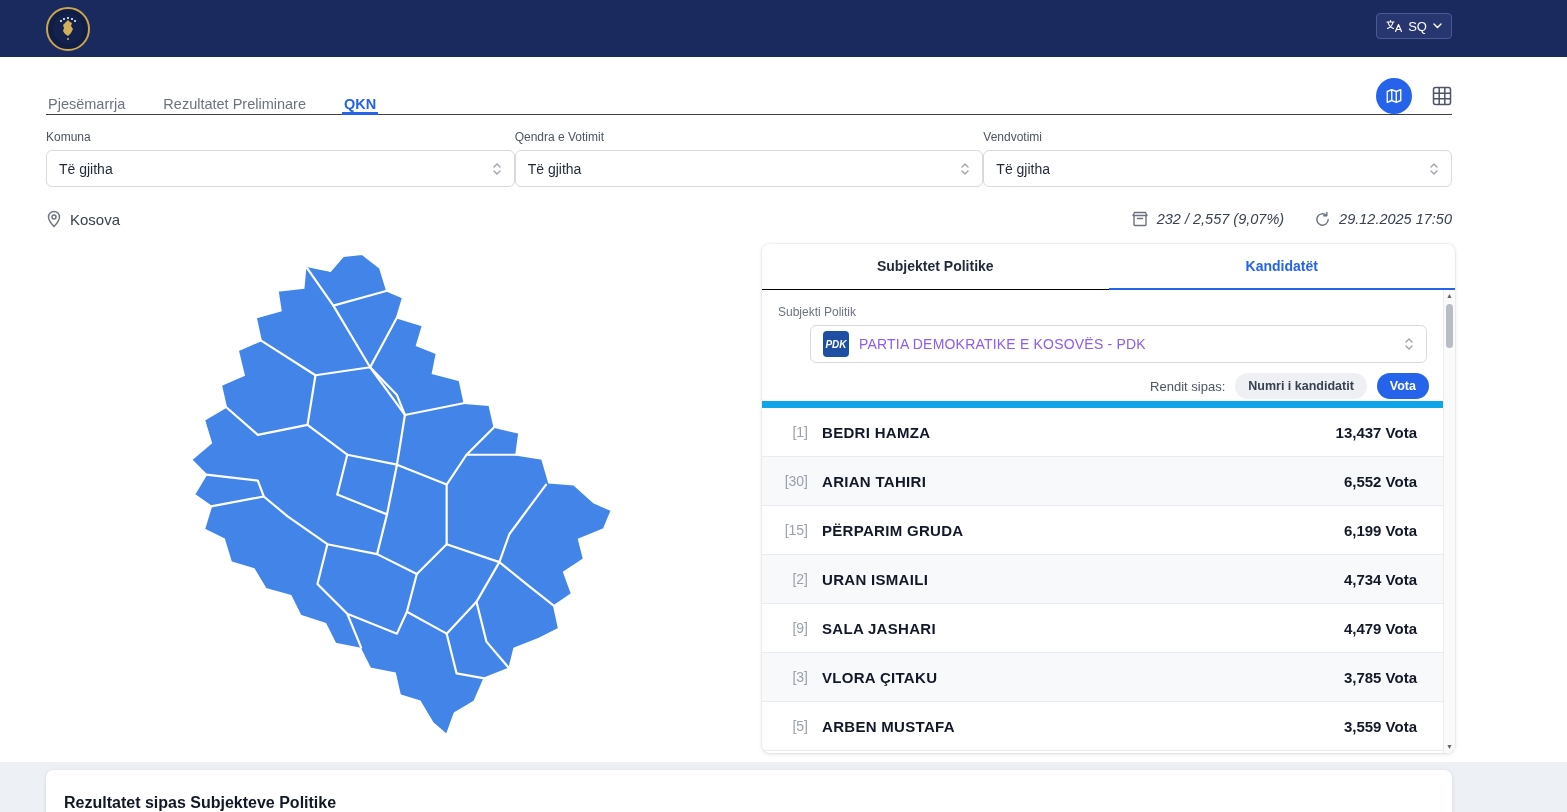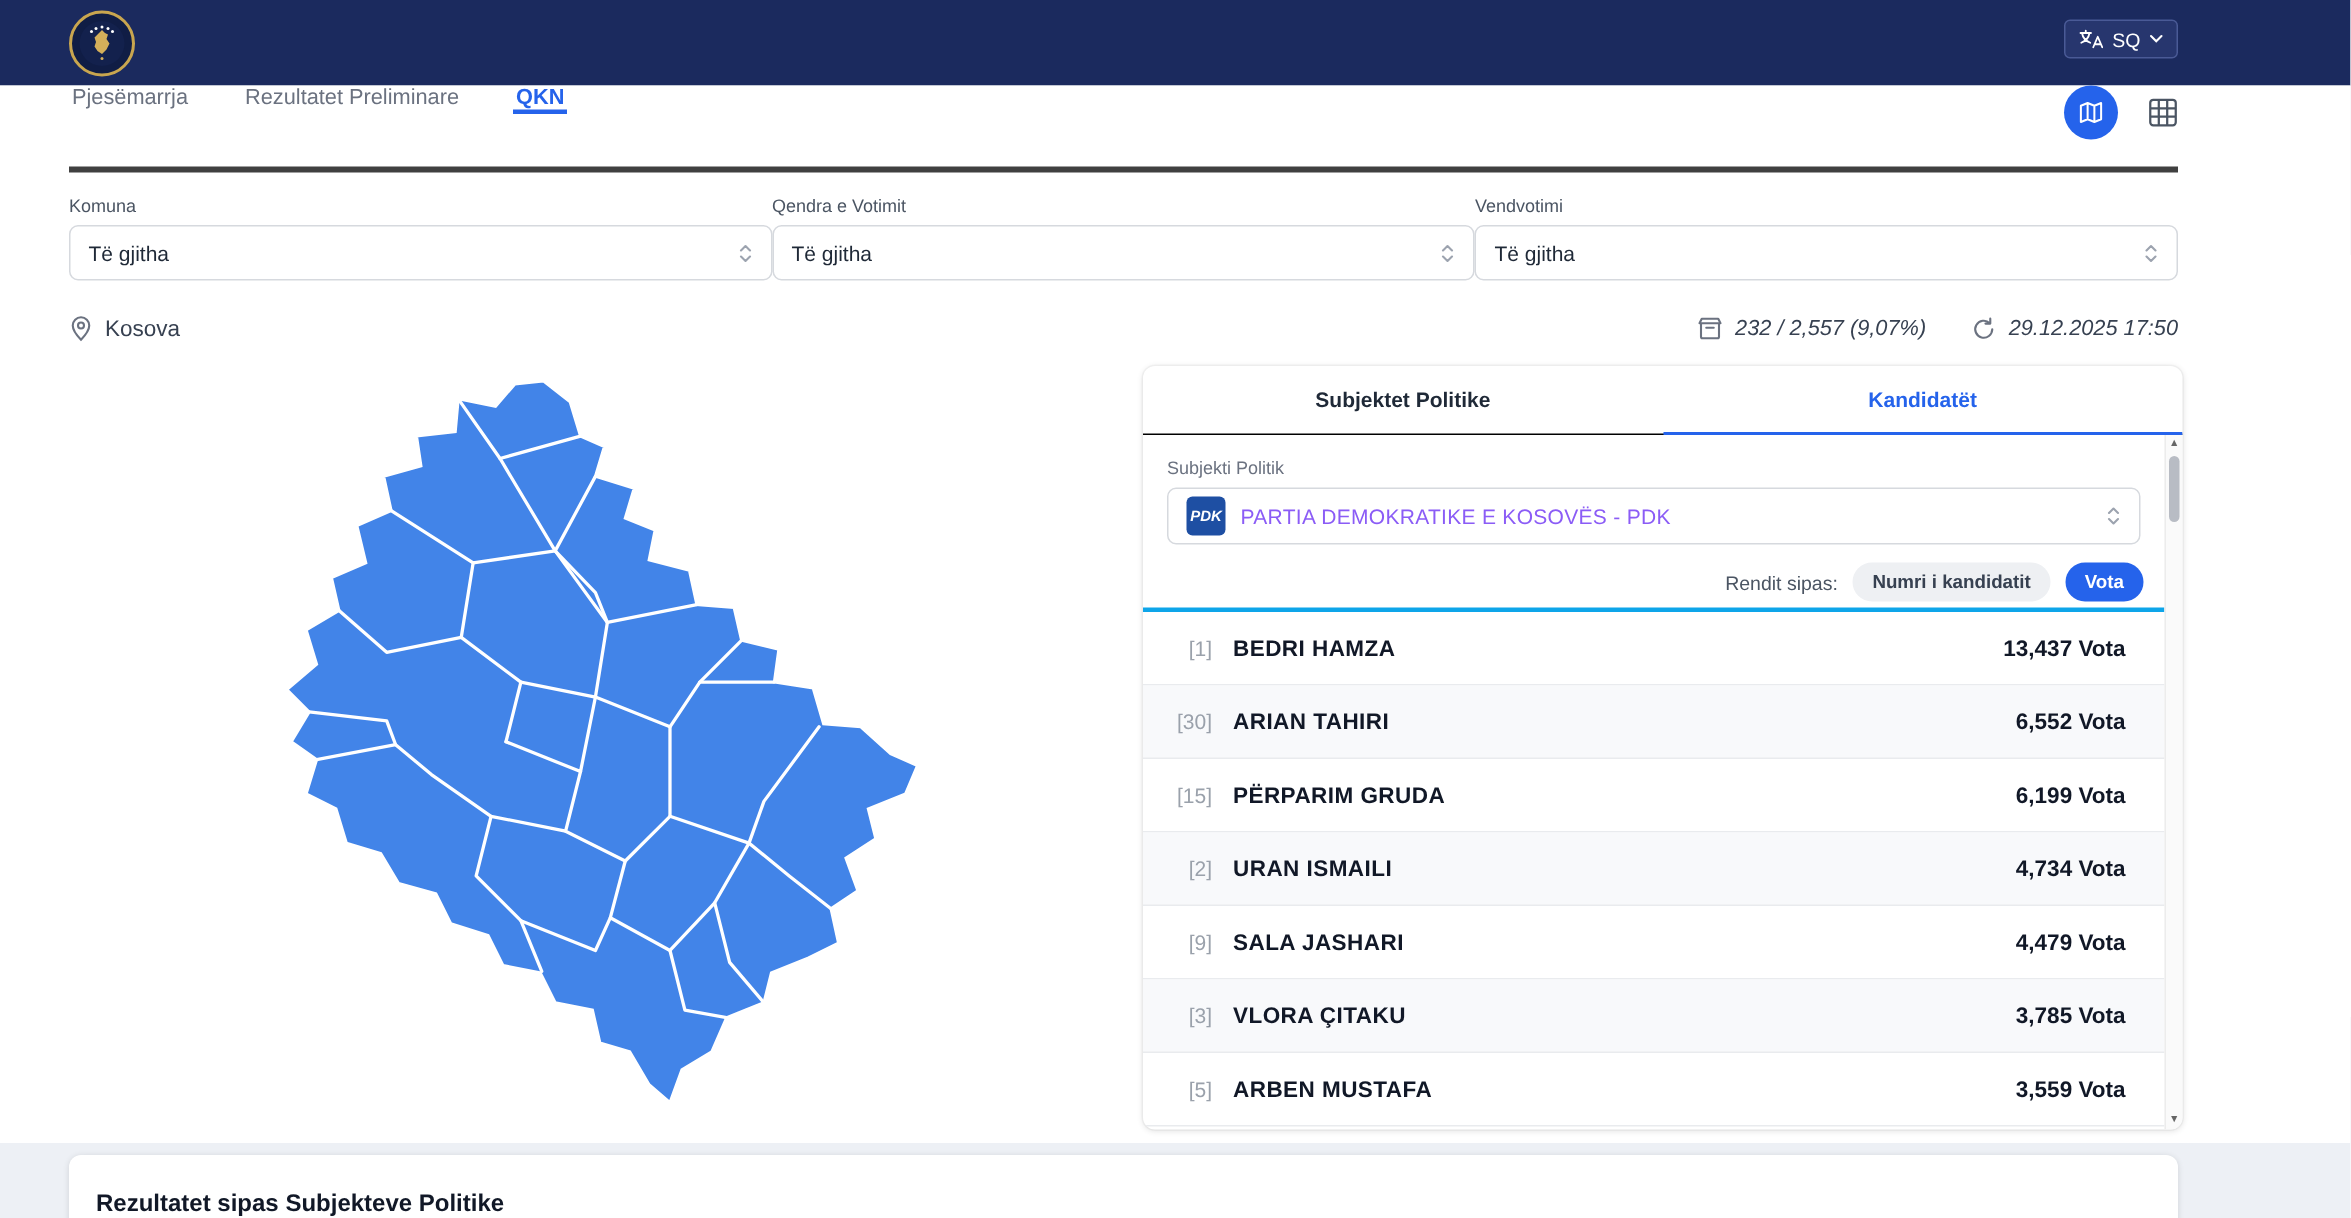--- a/index.html
+++ b/index.html
@@ -26,22 +26,22 @@
     position:absolute; right:115px; top:13px; height:26px;
     background:#27366e; border:1px solid #4a5a96; border-radius:4px;
     display:flex; align-items:center; gap:6px; padding:0 9px;
     color:#fff; font-size:13px; font-weight:normal; cursor:pointer;
   }
   
   .main { position:absolute; left:0; top:57px; width:1567px; height:705px; background:#ffffff; }
   .inner { margin-left:46px; width:1406px; }
   
   .nav-row {
-    height:58px; display:flex; align-items:flex-start; justify-content:space-between;
-    border-bottom:4px solid #404040;
+    height:58px; display:flex; align-items:flex-end; justify-content:space-between;
+    border-bottom:1px solid #404040;
   }
   .nav-tabs { display:flex; gap:34px; }
   .nav-tab {
     display:flex; align-items:center; font-size:14.5px; color:#6b7280;
     cursor:pointer; border-bottom:3px solid transparent; padding:0 2px; margin-bottom:-1px;
   }
   .nav-tab.active { color:#2563eb; border-bottom-color:#2563eb; font-weight:bold; }
   .nav-icons { display:flex; align-items:center; gap:20px; }
   .icon-circle {
     width:36px; height:36px; border-radius:50%; background:#2563eb;
@@ -75,31 +75,31 @@
     flex:1; display:flex; align-items:center; justify-content:center;
     font-size:14px; color:#1f2937; cursor:pointer; border-bottom:2px solid transparent;
     margin-bottom:-1px; font-weight:600;
   }
   .panel-tab.active { color:#2563eb; border-bottom-color:#2563eb; }
   .panel-body { position:relative; height:463px; padding-right:12px; }
   .subject-block { padding:15px 16px 0 16px; }
   .subject-label { font-size:12px; color:#6b7280; }
   .subject-select {
     margin-top:6px; height:38px; border:1px solid #d6d9de; border-radius:6px;
-    display:flex; align-items:center; gap:10px; padding:0 12px; cursor:pointer;
+    display:flex; align-items:center; gap:10px; padding:0 12px; cursor:pointer;margin-left:32px;
   }
   .pdk-logo {
     width:26px; height:26px; border-radius:4px; background:#1e4fa3; color:#fff;
     font-size:10px; font-weight:bold; font-style:italic;
     display:flex; align-items:center; justify-content:center; flex:0 0 auto;
   }
   .subject-name { flex:1; font-size:14px; font-weight:normal; color:#8b5cf6; letter-spacing:.2px; }
   .sort-row {
     height:37px; display:flex; align-items:center; justify-content:flex-end; gap:10px;
-    padding:0 14px; border-bottom:3px solid #0ea5e9; margin-top:8px;
+    padding:0 14px; border-bottom:7px solid #0ea5e9; margin-top:8px;
   }
   .sort-label { font-size:13px; color:#4b5563; }
   .sort-btn {
     height:26px; border:none; border-radius:14px; padding:0 13px; font-size:12.5px;
     font-family:inherit; cursor:pointer; background:#eef0f3; color:#374151; font-weight:600;
   }
   .sort-btn.active { background:#2563eb; color:#fff; font-weight:bold; }
   .cand-row {
     height:49px; display:flex; align-items:center; padding:0 26px 0 16px;
     border-bottom:1px solid #e9ebee; cursor:pointer;

